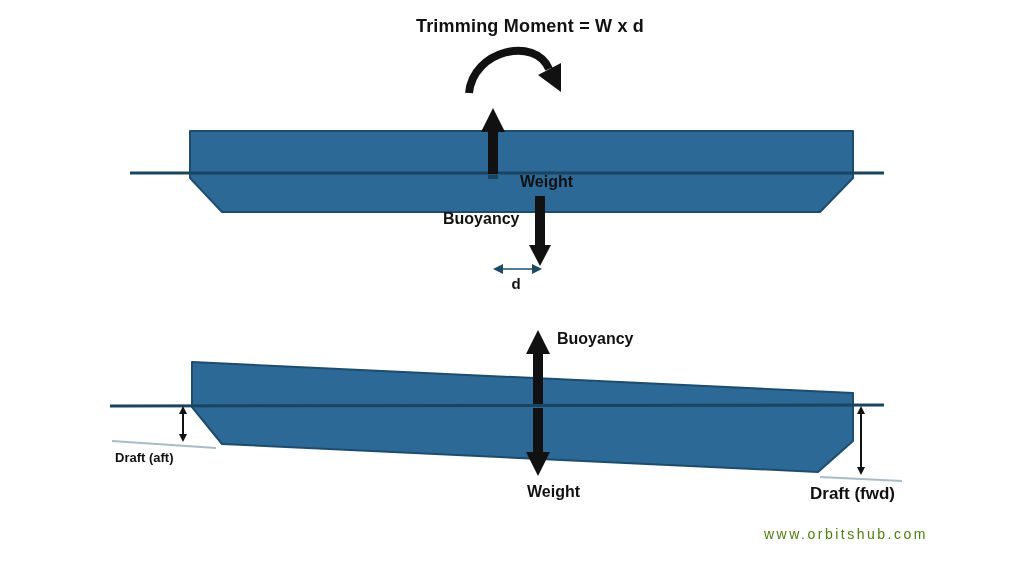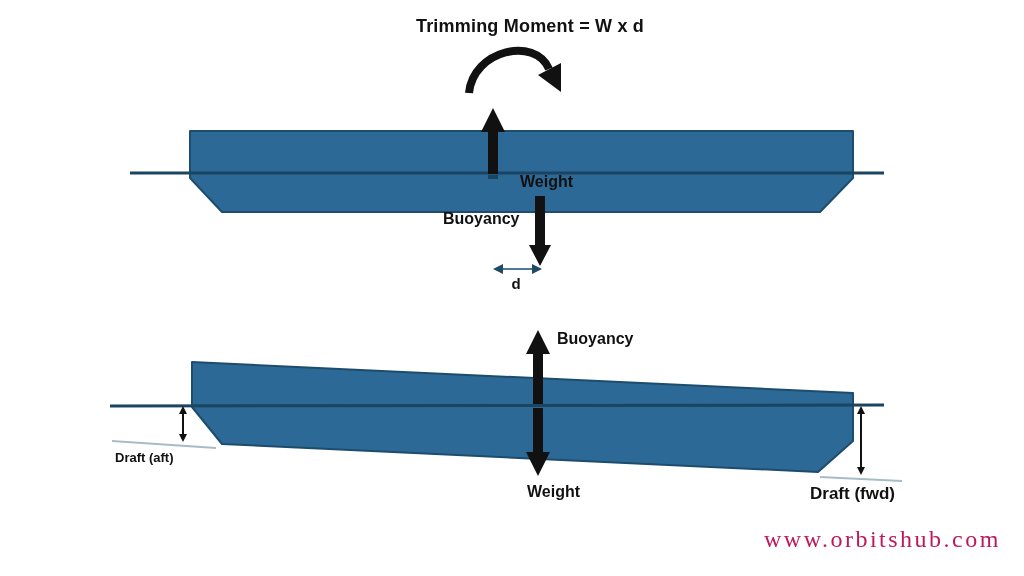--- a/index.html
+++ b/index.html
@@ -23,25 +23,24 @@
   .u-weight      { top: 173px; left: 520px; font-size: 16px; }
   .u-buoyancy    { top: 210px; left: 443px; font-size: 16px; }
   .d-label       { top: 276px; left: 516px; transform: translateX(-50%); font-size: 15px; }
   .l-buoyancy    { top: 330px; left: 557px; font-size: 16px; }
   .l-weight      { top: 483px; left: 527px; font-size: 16px; }
   .draft-aft     { top: 451px; left: 115px; font-size: 13px; text-align: center; }
   .draft-fwd     { top: 485px; left: 810px; font-size: 17px; }
   .watermark {
     position: absolute;
     top: 526px; left: 764px;
-    font-size: 24px;
+    font-size: 14px;
     font-weight: normal;
     letter-spacing: 2.5px;
-    color: #be185d;
-    font-family: Liberation Serif, serif;
+    color: #4d7c0f;
   }
 </style>
 </head>
 <body>
 
 <div id="canvas">
 
   <svg id="diagram-svg" width="1024" height="576" viewBox="0 0 1024 576">
 
     <polygon points="190,131 853,131 853,178 820,212 222,212 190,178" stroke-width="2" stroke-linejoin="round" fill="#2d6996" stroke="#1d4c6d"></polygon>

